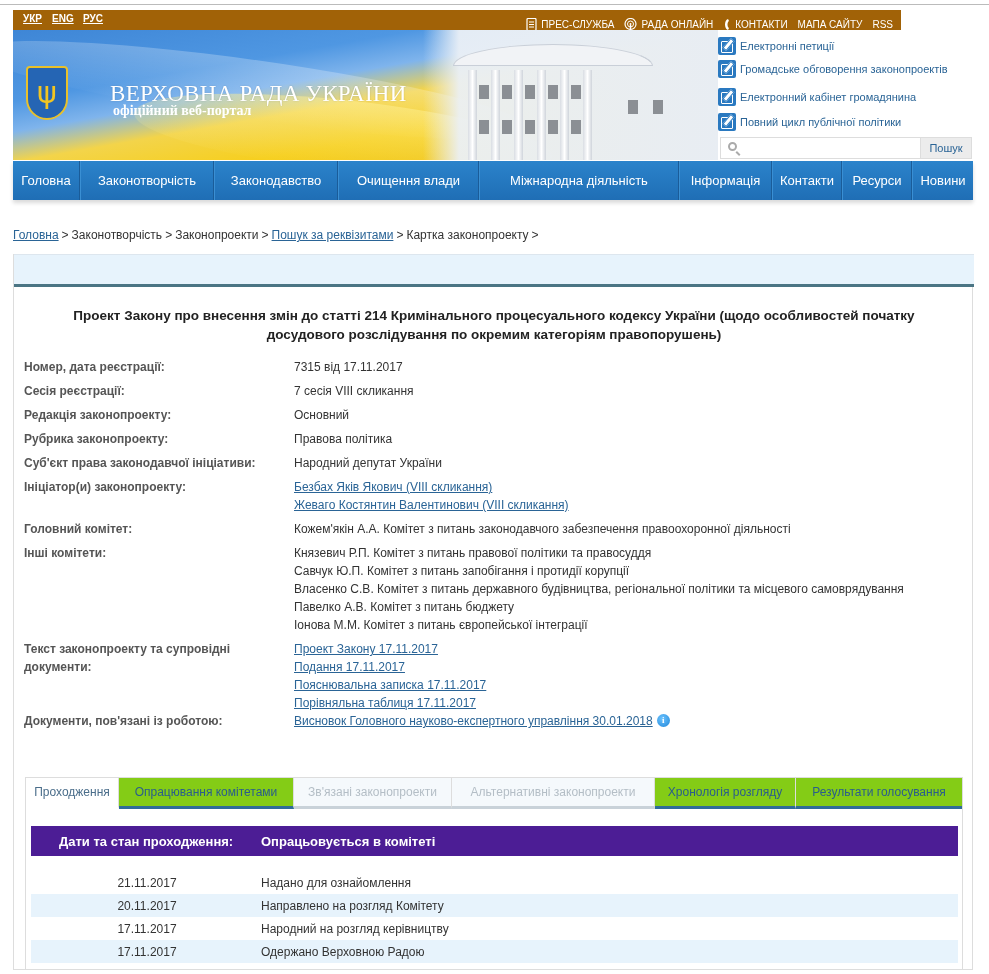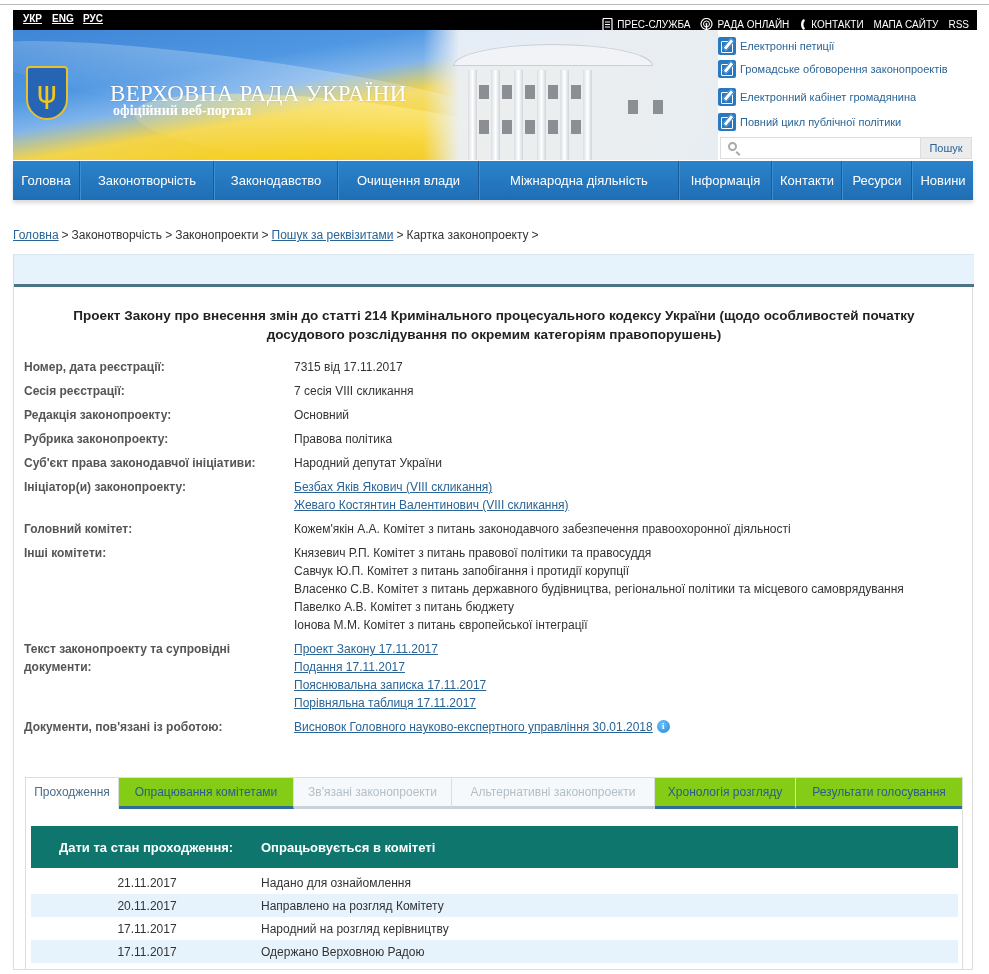--- a/index.html
+++ b/index.html
@@ -4,21 +4,21 @@
 <style>
   * { box-sizing: border-box; margin: 0; padding: 0; }
   html, body { width: 989px; height: 974px; overflow: hidden; background: #fff; }
   body { font-family: "Liberation Sans", sans-serif; font-size: 12px; color: #333; position: relative; }
   a { color: #2a6496; text-decoration: underline; }
 
   .browser-line { position: absolute; left: 0; top: 4px; width: 989px; height: 1px; background: #bbb; }
 
   
   .header { position: absolute; left: 13px; top: 10px; width: 960px; height: 150px; }
-  .topbar { position: absolute; left: 0; top: 0; width: 964px; height: 20px; background: #000000; }
+  .topbar { position: absolute; left: 0; top: 0; width: 888px; height: 20px; background: #a16207; }
   .lang { position: absolute; top: 3px; font-size: 10px; color: #fff; font-weight: bold; }
   .lang.link { text-decoration: underline; }
   .topright { position: absolute; right: 8px; top: 0; height: 20px; display: flex; align-items: center; gap: 10px; }
   .top-link { color: #fff; font-size: 10px; display: flex; align-items: center; gap: 4px; text-decoration: none; white-space: nowrap; margin-top: 8px; }
   .top-icon { width: 11px; height: 13px; display: inline-block; }
 
   .banner { position: absolute; left: 0; top: 20px; width: 705px; height: 130px; overflow: hidden;
     background: linear-gradient(170deg, #3e86d6 0%, #4f97e2 28%, #7fb4ec 40%, #f3d44a 52%, #f6cf1f 68%, #e8bb12 100%); }
   .banner .wave1 { position: absolute; left: -40px; top: 30px; width: 560px; height: 60px; border-radius: 50%;
     background: linear-gradient(180deg, rgba(255,255,255,0.25), rgba(255,255,255,0)); transform: rotate(8deg); }
@@ -74,21 +74,21 @@
   .info-icon { display: inline-block; width: 13px; height: 13px; border-radius: 50%; background: radial-gradient(circle at 40% 35%, #6cc3ff, #1f86d8); color: #fff; font-size: 9px; font-weight: bold; text-align: center; line-height: 13px; vertical-align: 2px; margin-left: 4px; font-family: "Liberation Serif", serif; }
 
   
   .tabs { position: absolute; left: 11px; top: 523px; width: 938px; height: 31px; display: flex; border-top: 1px solid #ddd; border-left: 1px solid #ddd; border-right: 1px solid #ddd; }
   .tab { height: 31px; display: flex; align-items: center; justify-content: center; font-size: 12px; color: #2a5d8c; background: #84cc16; border-right: 1px solid #ddd; border-bottom: 3px solid #2f6c98; white-space: nowrap; }
   .tab.active { background: #fff; color: #4a6d8a; border-bottom: 3px solid transparent; }
   .tab.disabled { background: #f5f9fc; color: #b4bec6; border-bottom: 3px solid #c9d2d9; }
   .tab:last-child { border-right: none; }
 
   .tab-panel { position: absolute; left: 11px; top: 554px; width: 938px; height: 162px; border-left: 1px solid #ddd; border-right: 1px solid #ddd; border-bottom: 1px solid #ddd; }
-  .status-head { position: absolute; left: 5px; top: 18px; width: 927px; height: 42px; background: #0f766e; display: flex; align-items: center; color: #fff; font-weight: bold; font-size: 13px; }
+  .status-head { position: absolute; left: 5px; top: 18px; width: 927px; height: 30px; background: #4c1d95; display: flex; align-items: center; color: #fff; font-weight: bold; font-size: 13px; }
   .status-head .k { margin-left: 28px; width: 202px; }
   .timeline { position: absolute; left: 5px; top: 63px; width: 927px; }
   .tl-row { height: 23px; display: flex; align-items: center; font-size: 12px; color: #333; }
   .tl-row:nth-child(even) { background: #e7f3fc; }
   .tl-date { width: 230px; text-align: center; padding-left: 2px; }
   .tl-text { flex: 1; }
 </style>
 </head>
 <body>
 
@@ -254,21 +254,21 @@
     <div class="info-row" style="margin-bottom:6px">
       <div class="info-label">Інші комітети:</div>
       <div class="info-value">
         <div>Князевич Р.П. Комітет з питань правової політики та правосуддя</div>
         <div>Савчук Ю.П. Комітет з питань запобігання і протидії корупції</div>
         <div>Власенко С.В. Комітет з питань державного будівництва, регіональної політики та місцевого самоврядування</div>
         <div>Павелко А.В. Комітет з питань бюджету</div>
         <div>Іонова М.М. Комітет з питань європейської інтеграції</div>
       </div>
     </div>
-    <div class="info-row" style="margin-bottom:6px">
+    <div class="info-row" style="">
       <div class="info-label" style="padding-right:60px">Текст законопроекту та супровідні документи:</div>
       <div class="info-value">
         <div><a>Проект Закону 17.11.2017</a></div>
         <div><a>Подання 17.11.2017</a></div>
         <div><a>Пояснювальна записка 17.11.2017</a></div>
         <div><a>Порівняльна таблиця 17.11.2017</a></div>
       </div>
     </div>
     <div class="info-row">
       <div class="info-label">Документи, пов'язані із роботою:</div>

